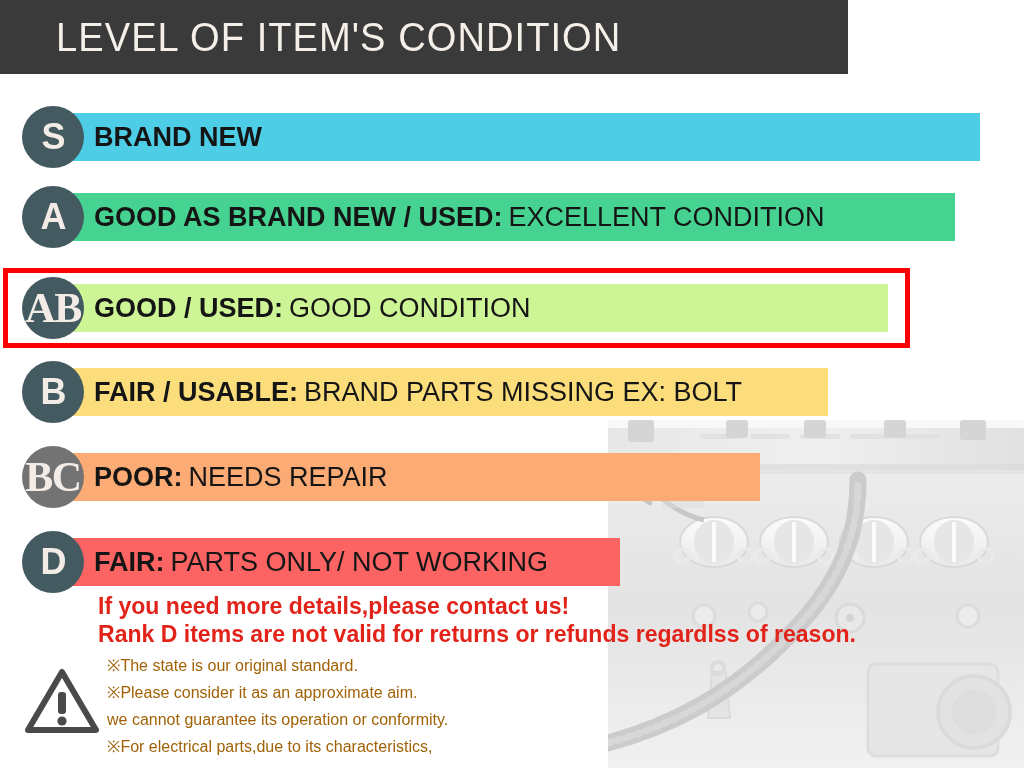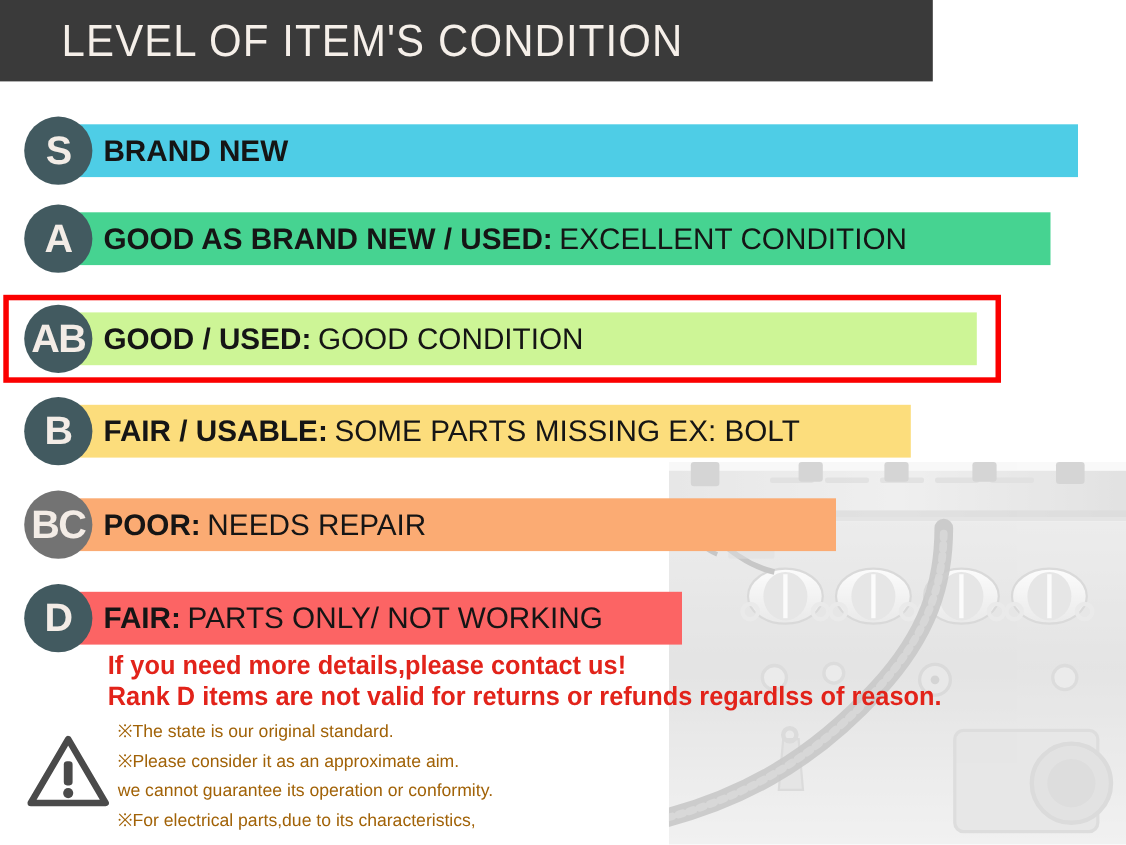--- a/index.html
+++ b/index.html
@@ -79,21 +79,21 @@
     z-index: 4;
     display: flex;
     align-items: center;
     justify-content: center;
     color: #f3ece6;
     font-weight: 700;
     font-size: 36px;
     letter-spacing: -1px;
     font-family: "Liberation Sans", sans-serif;
   }
-  .rank-badge.wide { font-size: 36px; letter-spacing: -1.5px; }
+  .rank-badge.wide { font-size: 42px; letter-spacing: -1.5px; font-family: Liberation Serif, serif; }
   .rank-text {
     position: absolute;
     left: 94px;
     top: 0px;
     height: 62px;
     display: flex;
     align-items: center;
     z-index: 6;
     white-space: nowrap;
     color: #151515;
@@ -287,21 +287,21 @@
     <span class="strong">GOOD / USED:</span>
       <span class="rest">GOOD CONDITION</span>
   </div>
 </div>
 
 <div class="rank-row" style="top:361px;">
   <div class="rank-bar" style="background: rgb(252, 221, 124); width: 768px;"></div>
   <div class="rank-badge" style="background: rgb(66, 90, 96);">B</div>
   <div class="rank-text">
     <span class="strong">FAIR / USABLE:</span>
-      <span class="rest">SOME PARTS MISSING EX: BOLT</span>
+      <span class="rest">BRAND PARTS MISSING EX: BOLT</span>
   </div>
 </div>
 
 <div class="rank-row" style="top:446px;">
   <div class="rank-bar" style="background: rgb(251, 171, 115); width: 700px;"></div>
   <div class="rank-badge wide" style="background: #737373;">BC</div>
   <div class="rank-text">
     <span class="strong">POOR:</span>
       <span class="rest">NEEDS REPAIR</span>
   </div>

